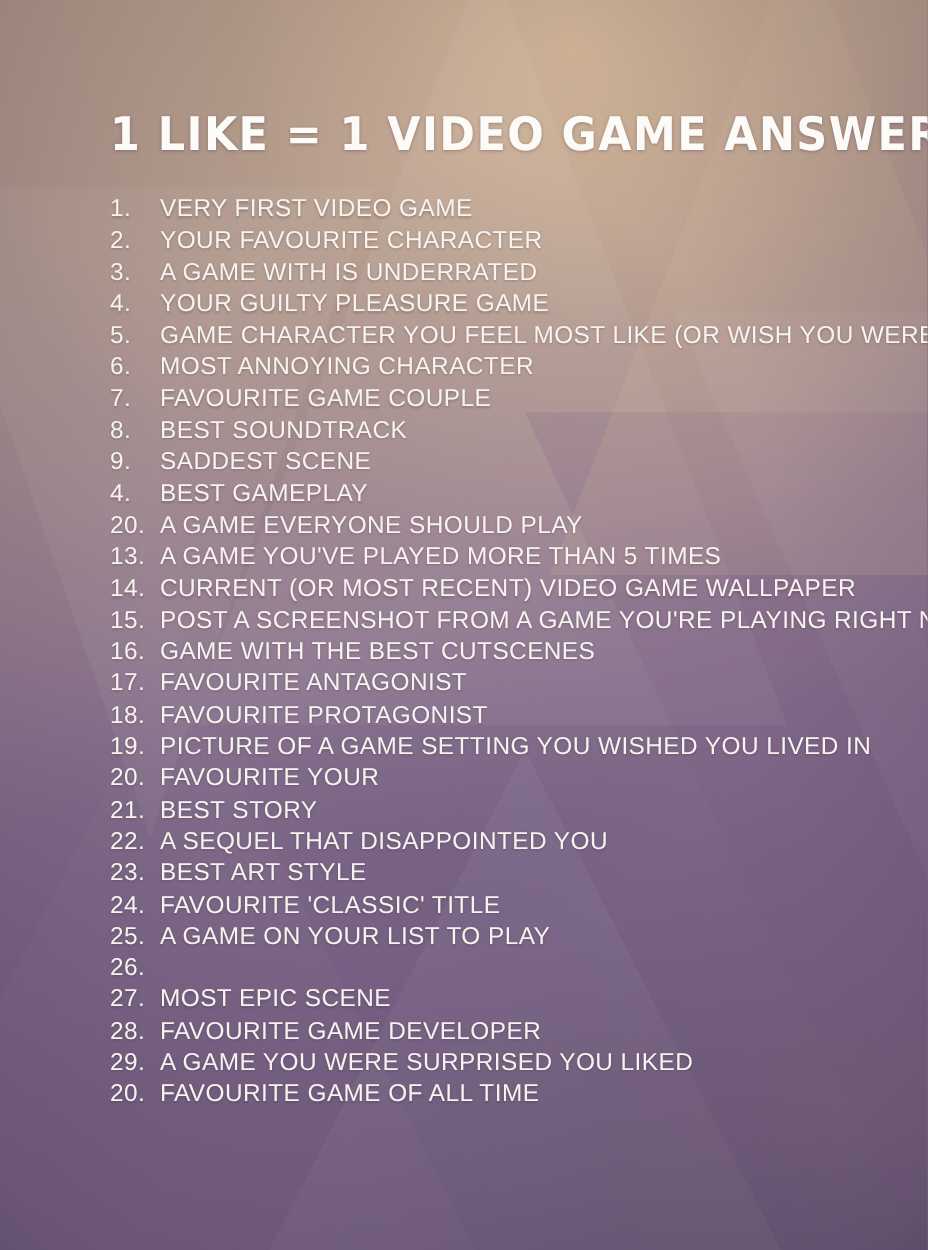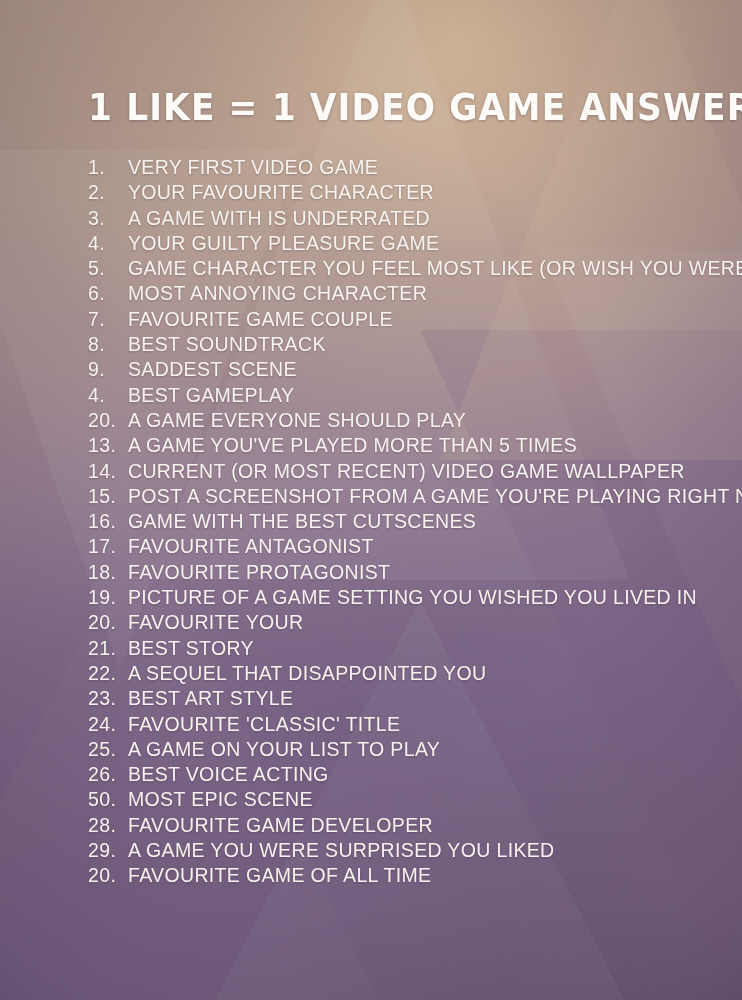--- a/index.html
+++ b/index.html
@@ -237,24 +237,23 @@
         <li>
           <span class="num">24.</span>
           <span class="txt">FAVOURITE 'CLASSIC' TITLE</span>
         </li>
         <li>
           <span class="num">25.</span>
           <span class="txt">A GAME ON YOUR LIST TO PLAY</span>
         </li>
         <li>
           <span class="num">26.</span>
-          <span class="txt">BEST VOICE ACTING</span>
-        </li>
-        <li>
-          <span class="num">50.</span>
+        </li>
+        <li>
+          <span class="num">27.</span>
           <span class="txt">MOST EPIC SCENE</span>
         </li>
         <li>
           <span class="num">28.</span>
           <span class="txt">FAVOURITE GAME DEVELOPER</span>
         </li>
         <li>
           <span class="num">29.</span>
           <span class="txt">A GAME YOU WERE SURPRISED YOU LIKED</span>
         </li>

